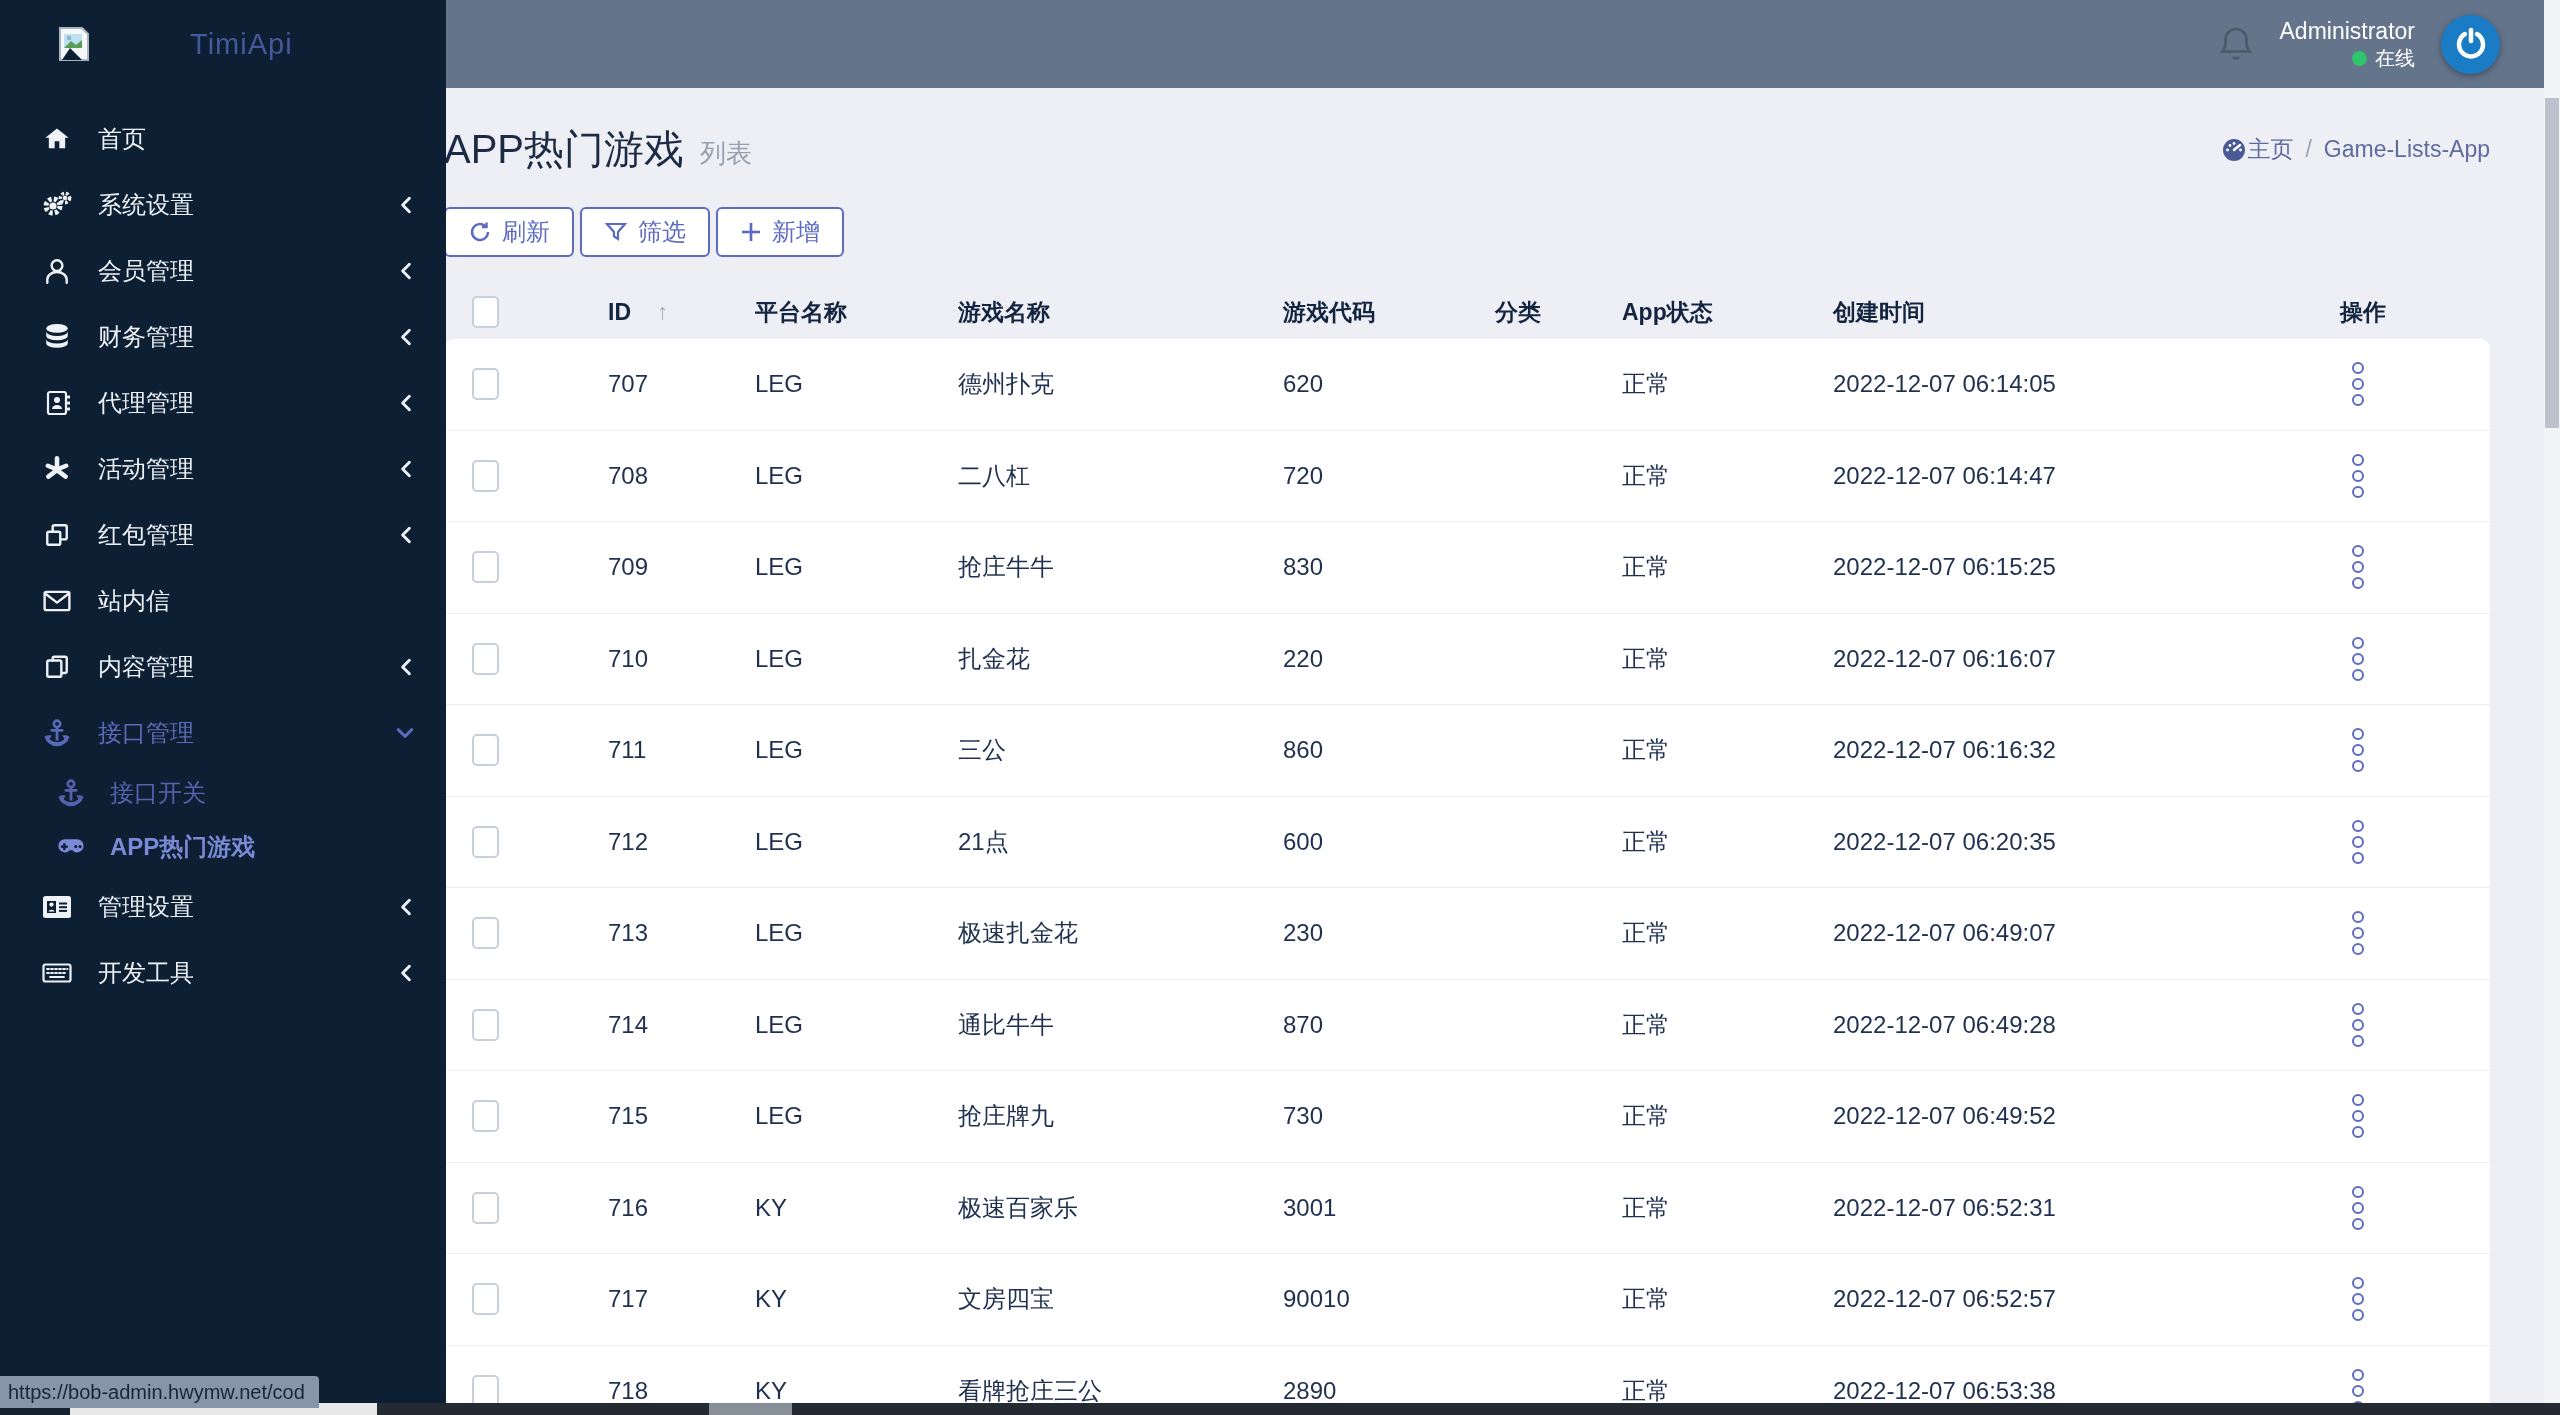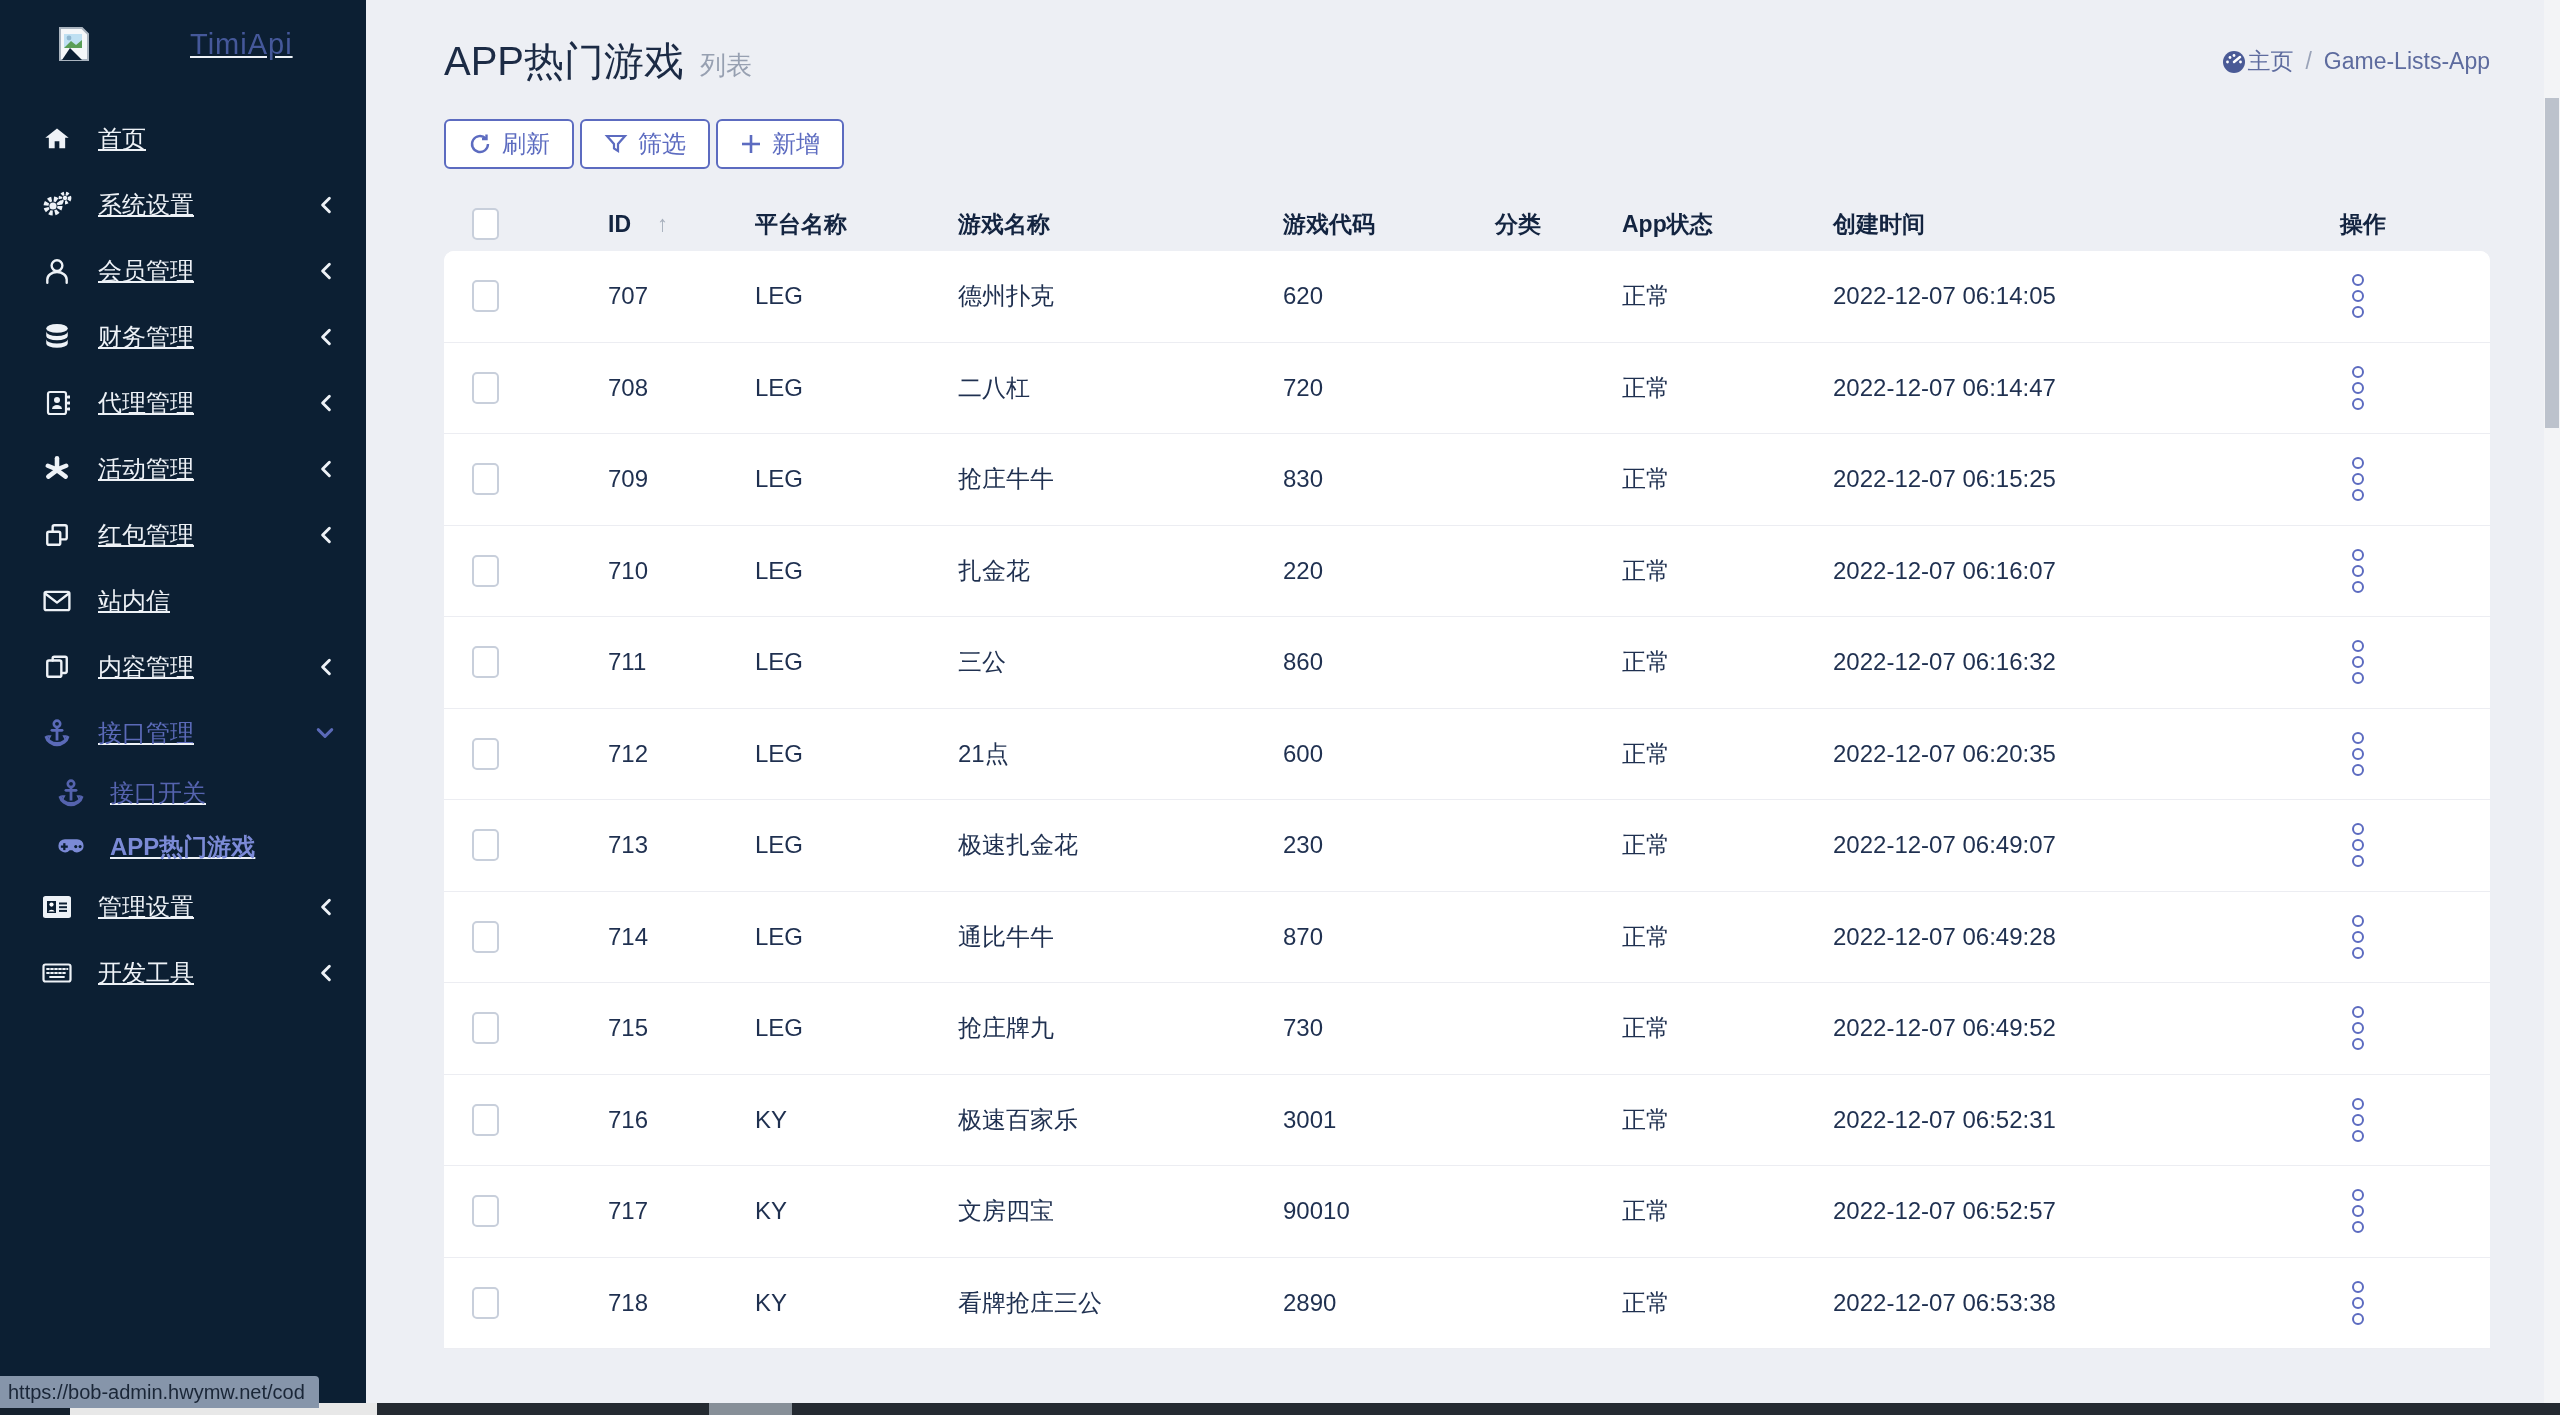--- a/index.html
+++ b/index.html
@@ -1,19 +1,19 @@
 <!DOCTYPE html>
 <html><head>
 <meta charset="utf-8">
 <style>
   html,body{margin:0;padding:0;background:#edeff4;font-family:"Liberation Sans",sans-serif;}
   .app{position:relative;width:2560px;height:1415px;overflow:hidden;}
 
   
-  .sidebar{position:absolute;left:0;top:0;width:366px;height:1415px;background:#0c1f33;color:#eef2f7;z-index:2;text-decoration:underline;}
+  .sidebar{position:absolute;left:0;top:0;width:446px;height:1415px;background:#0c1f33;color:#eef2f7;z-index:2;}
   .logo-row{height:88px;display:flex;align-items:center;}
   .logo-img{margin-left:58px;width:32px;height:36px;}
   .logo-text{margin-left:100px;font-size:29px;letter-spacing:1px;color:#45589a;font-weight:500;}
   .menu{padding-top:18px;}
   .mi{position:relative;height:66px;display:flex;align-items:center;cursor:pointer;}
   .mi .ico{width:30px;height:30px;margin-left:42px;display:flex;align-items:center;justify-content:center;flex:none;}
   .mi .lbl{margin-left:26px;font-size:24px;}
   .mi .chev{position:absolute;right:32px;top:50%;transform:translateY(-50%);display:flex;}
   .mi.hl{color:#5b6ab8;}
   .sub .mi{height:54px;}
@@ -292,20 +292,46 @@
                  <span class="chev">
             <svg width="16" height="18" viewBox="0 0 12 16" fill="none" stroke="currentColor" stroke-width="2.6" stroke-linecap="round" stroke-linejoin="round">
               <polyline points="9,2 3,8 9,14"></polyline>
             </svg>
           </span>
         </div>
       </nav>
   </aside>
 
   <div class="main">
+    <header class="topbar">
+      <div class="hamburger">
+          <i></i>
+          <i></i>
+          <i></i>
+        </div>
+      <div class="top-right">
+        <svg class="bell" viewBox="0 0 24 26" fill="none" stroke="currentColor" stroke-width="1.8">
+          <path d="M12 3 a7 7 0 0 1 7 7 v4 l2 4 H3 l2 -4 v-4 a7 7 0 0 1 7-7 z"></path>
+          <path d="M10 21.5 a2.3 2.3 0 0 0 4 0"></path>
+        </svg>
+        <div class="admin-block">
+          <div class="admin-name">Administrator</div>
+          <div class="admin-status">
+            <span class="dot"></span>
+            <span>在线</span>
+          </div>
+        </div>
+        <div class="avatar">
+          <svg width="34" height="34" viewBox="0 0 34 34">
+            <path d="M11 7 a12 12 0 1 0 12 0" fill="none" stroke="#fff" stroke-width="4.5" stroke-linecap="round"></path>
+            <line x1="17" y1="3" x2="17" y2="14" stroke="#fff" stroke-width="4.5" stroke-linecap="round"></line>
+          </svg>
+        </div>
+      </div>
+    </header>
 
     <div class="content">
       <div class="page-head">
         <span class="page-title">APP热门游戏</span>
         <span class="page-sub">列表</span>
         <div class="breadcrumb">
           <span class="crumb-link">
             <svg width="26" height="26" viewBox="0 0 26 26">
               <circle cx="13" cy="13" r="11" fill="#4a5a96"></circle>
               <line x1="13" y1="13" x2="19" y2="8" stroke="#fff" stroke-width="2.5" stroke-linecap="round"></line>

